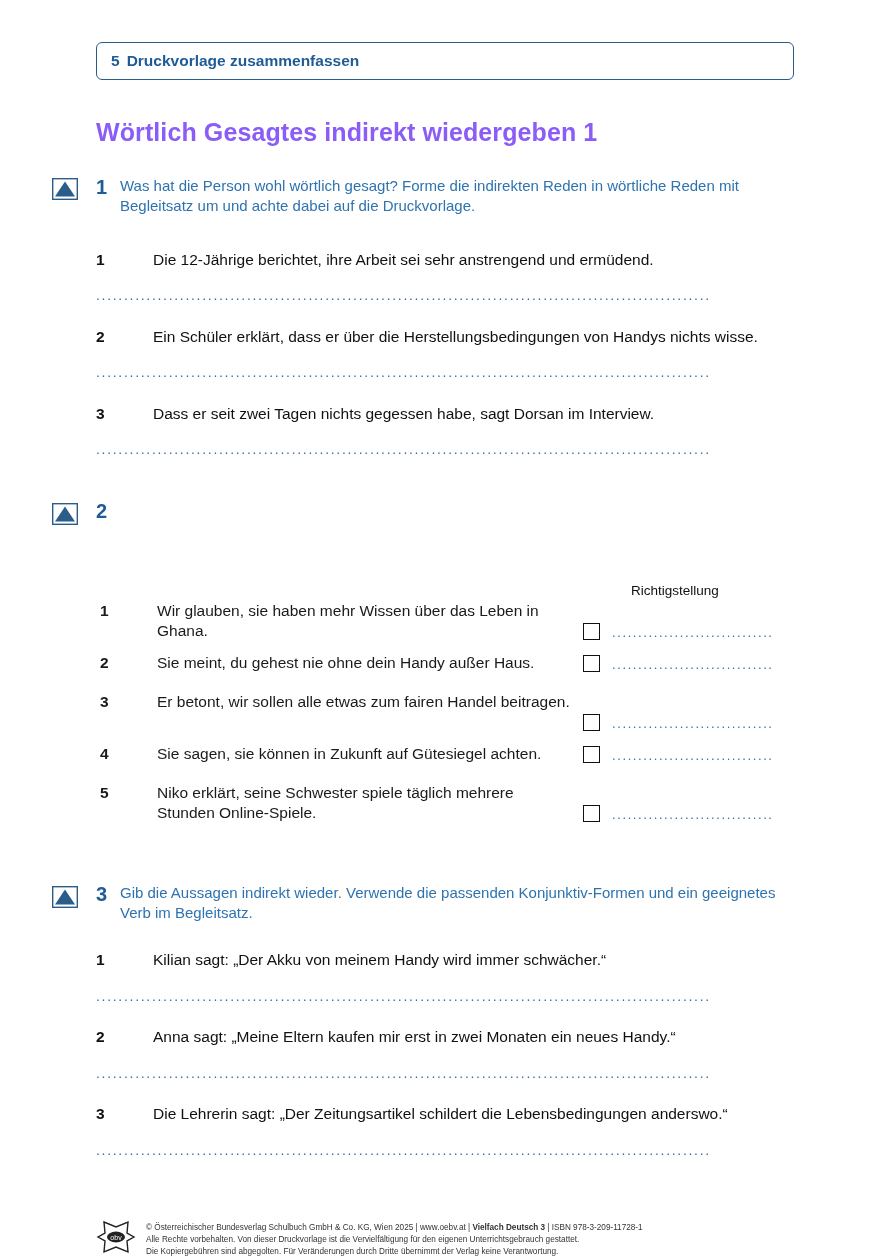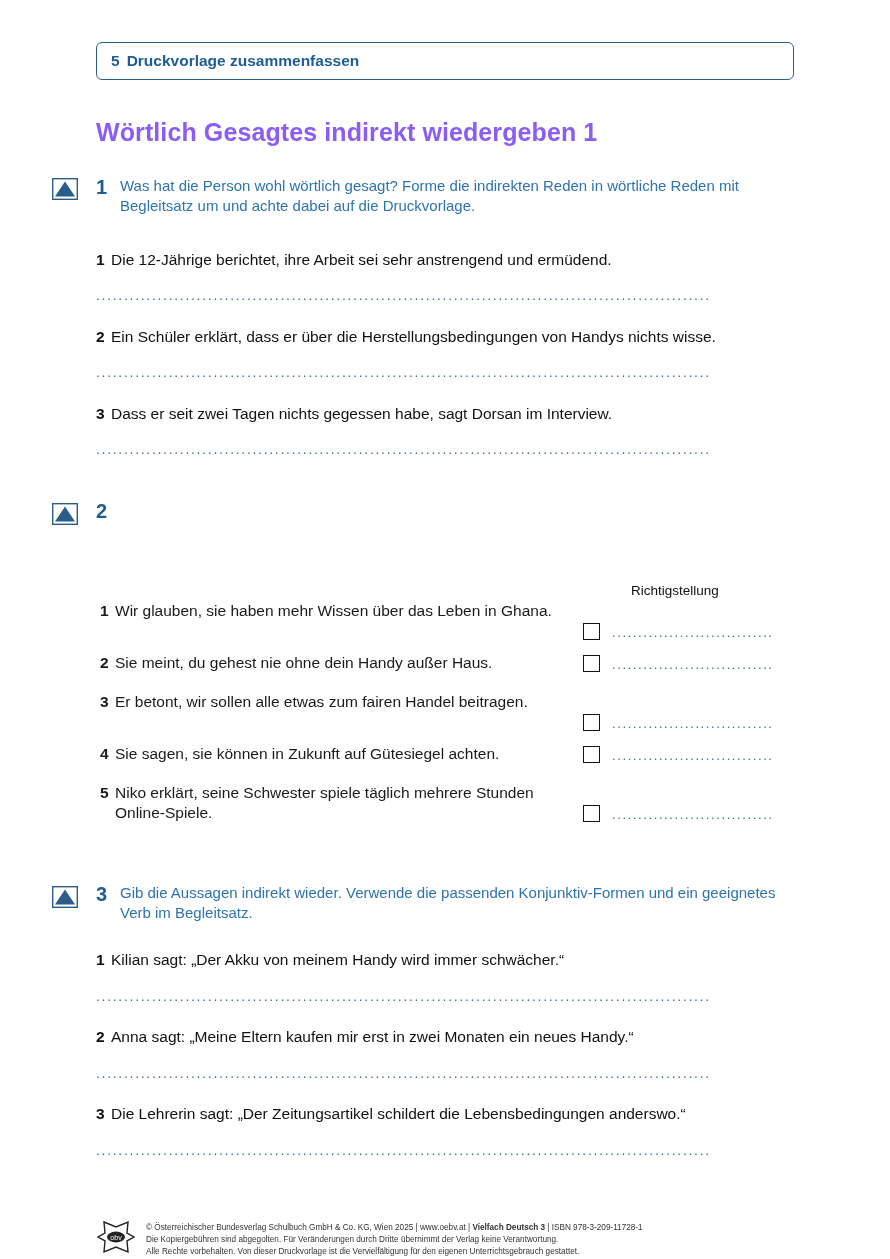--- a/index.html
+++ b/index.html
@@ -106,20 +106,21 @@
     color: #111;
   }
   .task-num {
     font-weight: bold;
     width: 15px;
     flex: 0 0 15px;
   }
   .task-text {
     flex: 1;
     line-height: 1.3;
+    margin-left: 42px;
   }
   .dotline {
     color: #3a6ea8;
     font-size: 14px;
     letter-spacing: 1.7px;
     white-space: nowrap;
     overflow: hidden;
     display: block;
   }
 
@@ -370,18 +371,18 @@
       <svg width="40" height="34" viewBox="0 0 40 34">
         <polygon points="8,2 20,7 32,2 31,13 38,17 31,21 32,32 20,27 8,32 9,21 2,17 9,13" fill="#ffffff" stroke="#222" stroke-width="1.4"></polygon>
         <ellipse cx="20" cy="17" rx="9" ry="5.4" fill="#222"></ellipse>
         <text x="20" y="19.6" font-family="Liberation Sans, sans-serif" font-size="7" fill="#ffffff" text-anchor="middle">obv</text>
       </svg>
     </div>
     <div class="footer-text">
       <div class="l1">
         <span>© Österreichischer Bundesverlag Schulbuch GmbH &amp; Co. KG, Wien 2025 | www.oebv.at | </span><b>Vielfach Deutsch 3</b><span> | ISBN 978-3-209-11728-1</span>
       </div>
+      <div>Alle Rechte vorbehalten. Von dieser Druckvorlage ist die Vervielfältigung für den eigenen Unterrichtsgebrauch gestattet.</div>
       <div>Die Kopiergebühren sind abgegolten. Für Veränderungen durch Dritte übernimmt der Verlag keine Verantwortung.</div>
-      <div>Alle Rechte vorbehalten. Von dieser Druckvorlage ist die Vervielfältigung für den eigenen Unterrichtsgebrauch gestattet.</div>
     </div>
   </div>
 
 </div>
 
 </body></html>

